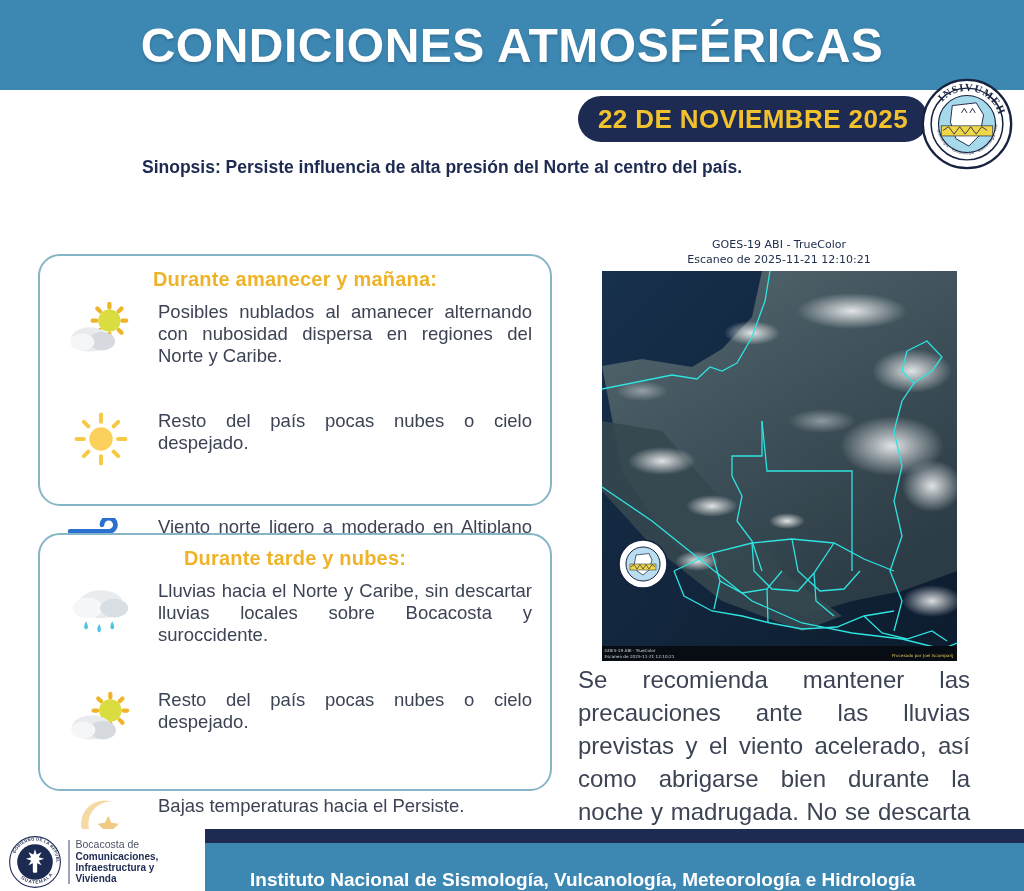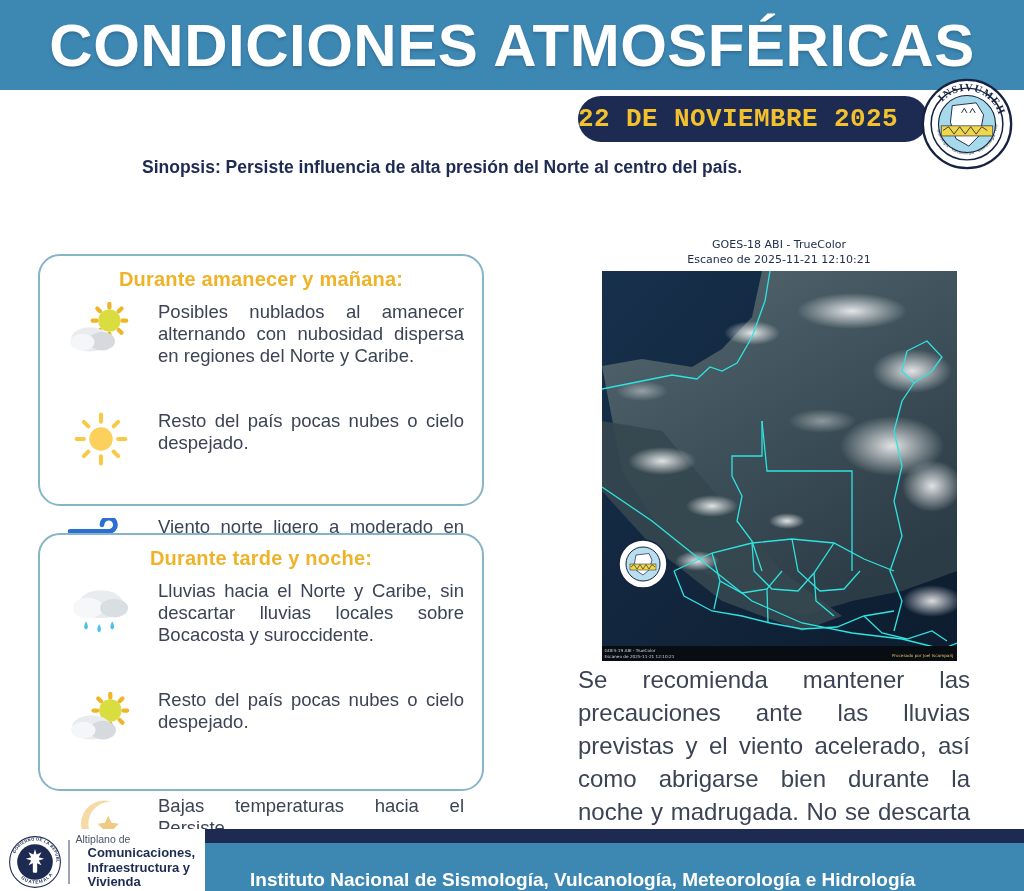--- a/index.html
+++ b/index.html
@@ -20,42 +20,41 @@
     top: 0; left: 0;
     width: 1024px;
     height: 90px;
     background: #3d87b3;
     display: flex;
     align-items: center;
     justify-content: center;
   }
   .header-title {
     color: #ffffff;
-    font-size: 60px;
+    font-size: 48px;
     font-weight: bold;
     letter-spacing: 0.5px;
     text-align: center;
     white-space: nowrap;
     text-shadow: 0 2px 3px rgba(0,0,0,0.18);
   }
 
   
   .date-badge {
     position: absolute;
     top: 96px;
     left: 578px;
     width: 350px;
     height: 46px;
     background: #1d2a52;
     border-radius: 23px;
     display: flex;
     align-items: center;
-    justify-content: flex-start;
+    justify-content: center;
     z-index: 4;
-    font-family: Liberation Mono, monospace;
   }
   .date-badge-text {
     color: #f2c12e;
     font-size: 26px;
     font-weight: bold;
     letter-spacing: 0.4px;
     white-space: nowrap;
   }
 
   
@@ -77,21 +76,21 @@
     text-align: center;
     color: #1d2a52;
     font-size: 17.5px;
     font-weight: bold;
   }
 
   
   .card {
     position: absolute;
     left: 38px;
-    width: 446px;
+    width: 514px;
     background: #ffffff;
     border: 2px solid #86b5c7;
     border-radius: 22px;
     padding: 12px 18px 14px 18px;
   }
   #card-morning { top: 254px; height: 252px; }
   #card-evening { top: 533px; height: 258px; }
 
   .card-title {
     text-align: center;
@@ -231,21 +230,21 @@
   .footer-divider {
     width: 1.5px;
     height: 44px;
     background: #9aa3b8;
     flex: 0 0 1.5px;
   }
   .ministry-block { color: #1d2a52; line-height: 1.12; }
   .ministry-line-1 { font-size: 10.5px; font-weight: normal; color: #4a5468; }
   .ministry-line-2,
   .ministry-line-3,
-  .ministry-line-4 { font-size: 13px; font-weight: bold; margin-left: 12px; }
+  .ministry-line-4 { font-size: 10px; font-weight: bold; }
 </style>
 </head>
 <body>
 
 <div class="header-band">
   <div class="header-title">CONDICIONES ATMOSFÉRICAS</div>
 </div>
 
 <div class="date-badge">
   <span class="date-badge-text">22 DE NOVIEMBRE 2025</span>
@@ -336,21 +335,21 @@
           </g>
         </svg>
       </div>
       <div class="row-text">Viento norte ligero a moderado en Altiplano Central, Valles de Oriente y Occidente.</div>
     </div>
 
   </div>
 </div>
 
 <div class="card" id="card-evening">
-  <div class="card-title">Durante tarde y noche:</div>
+  <div class="card-title">Durante tarde y nubes:</div>
   <div class="card-rows">
 
     <div class="card-row">
       <div class="row-icon">
         <svg viewBox="0 0 72 62" width="72" height="58" aria-hidden="true">
           <ellipse cx="36" cy="26" rx="24" ry="15" fill="#e9ecef"></ellipse>
           <ellipse cx="22" cy="30" rx="16" ry="11" fill="#f5f7f8"></ellipse>
           <ellipse cx="50" cy="30" rx="15" ry="10" fill="#d9dee2"></ellipse>
           <g fill="#4cc3e0">
             <path d="M20 44 q4 7 0 9 q-4 -2 0 -9Z"></path>
@@ -391,21 +390,21 @@
           <path d="M41 22 l3.6 7.6 8.2 1 -6 5.8 1.5 8.2 -7.3 -4 -7.3 4 1.5 -8.2 -6 -5.8 8.2 -1 Z" fill="#f0c983"></path>
         </svg>
       </div>
       <div class="row-text">Bajas temperaturas hacia el Persiste.</div>
     </div>
 
   </div>
 </div>
 
 <div class="sat-panel">
-  <div class="sat-caption">GOES-18 ABI - TrueColor</div>
+  <div class="sat-caption">GOES-19 ABI - TrueColor</div>
   <div class="sat-caption" style="margin-top:-3px;">Escaneo de 2025-11-21 12:10:21</div>
 
   <div class="sat-image-wrap">
     <svg class="sat-svg" viewBox="0 0 355 390" preserveAspectRatio="none" aria-hidden="true">
       <defs>
         <linearGradient id="ocean" x1="0" y1="0" x2="1" y2="1">
           <stop offset="0%" stop-color="#17304c"></stop>
           <stop offset="100%" stop-color="#0d1c2e"></stop>
         </linearGradient>
         <linearGradient id="land" x1="0" y1="0" x2="0.6" y2="1">
@@ -507,19 +506,19 @@
         </text>
         <text font-size="8.5" font-weight="bold" fill="#1d2a52" font-family="'Liberation Sans', sans-serif" letter-spacing="1.6">
           <textPath href="#sealBot" startOffset="27%">GUATEMALA</textPath>
         </text>
       </svg>
     </div>
 
     <div class="footer-divider"></div>
 
     <div class="ministry-block">
-      <div class="ministry-line-1">Altiplano de</div>
+      <div class="ministry-line-1">Bocacosta de</div>
       <div class="ministry-line-2">Comunicaciones,</div>
       <div class="ministry-line-3">Infraestructura y</div>
       <div class="ministry-line-4">Vivienda</div>
     </div>
   </div>
 </div>
 
 </body></html>

